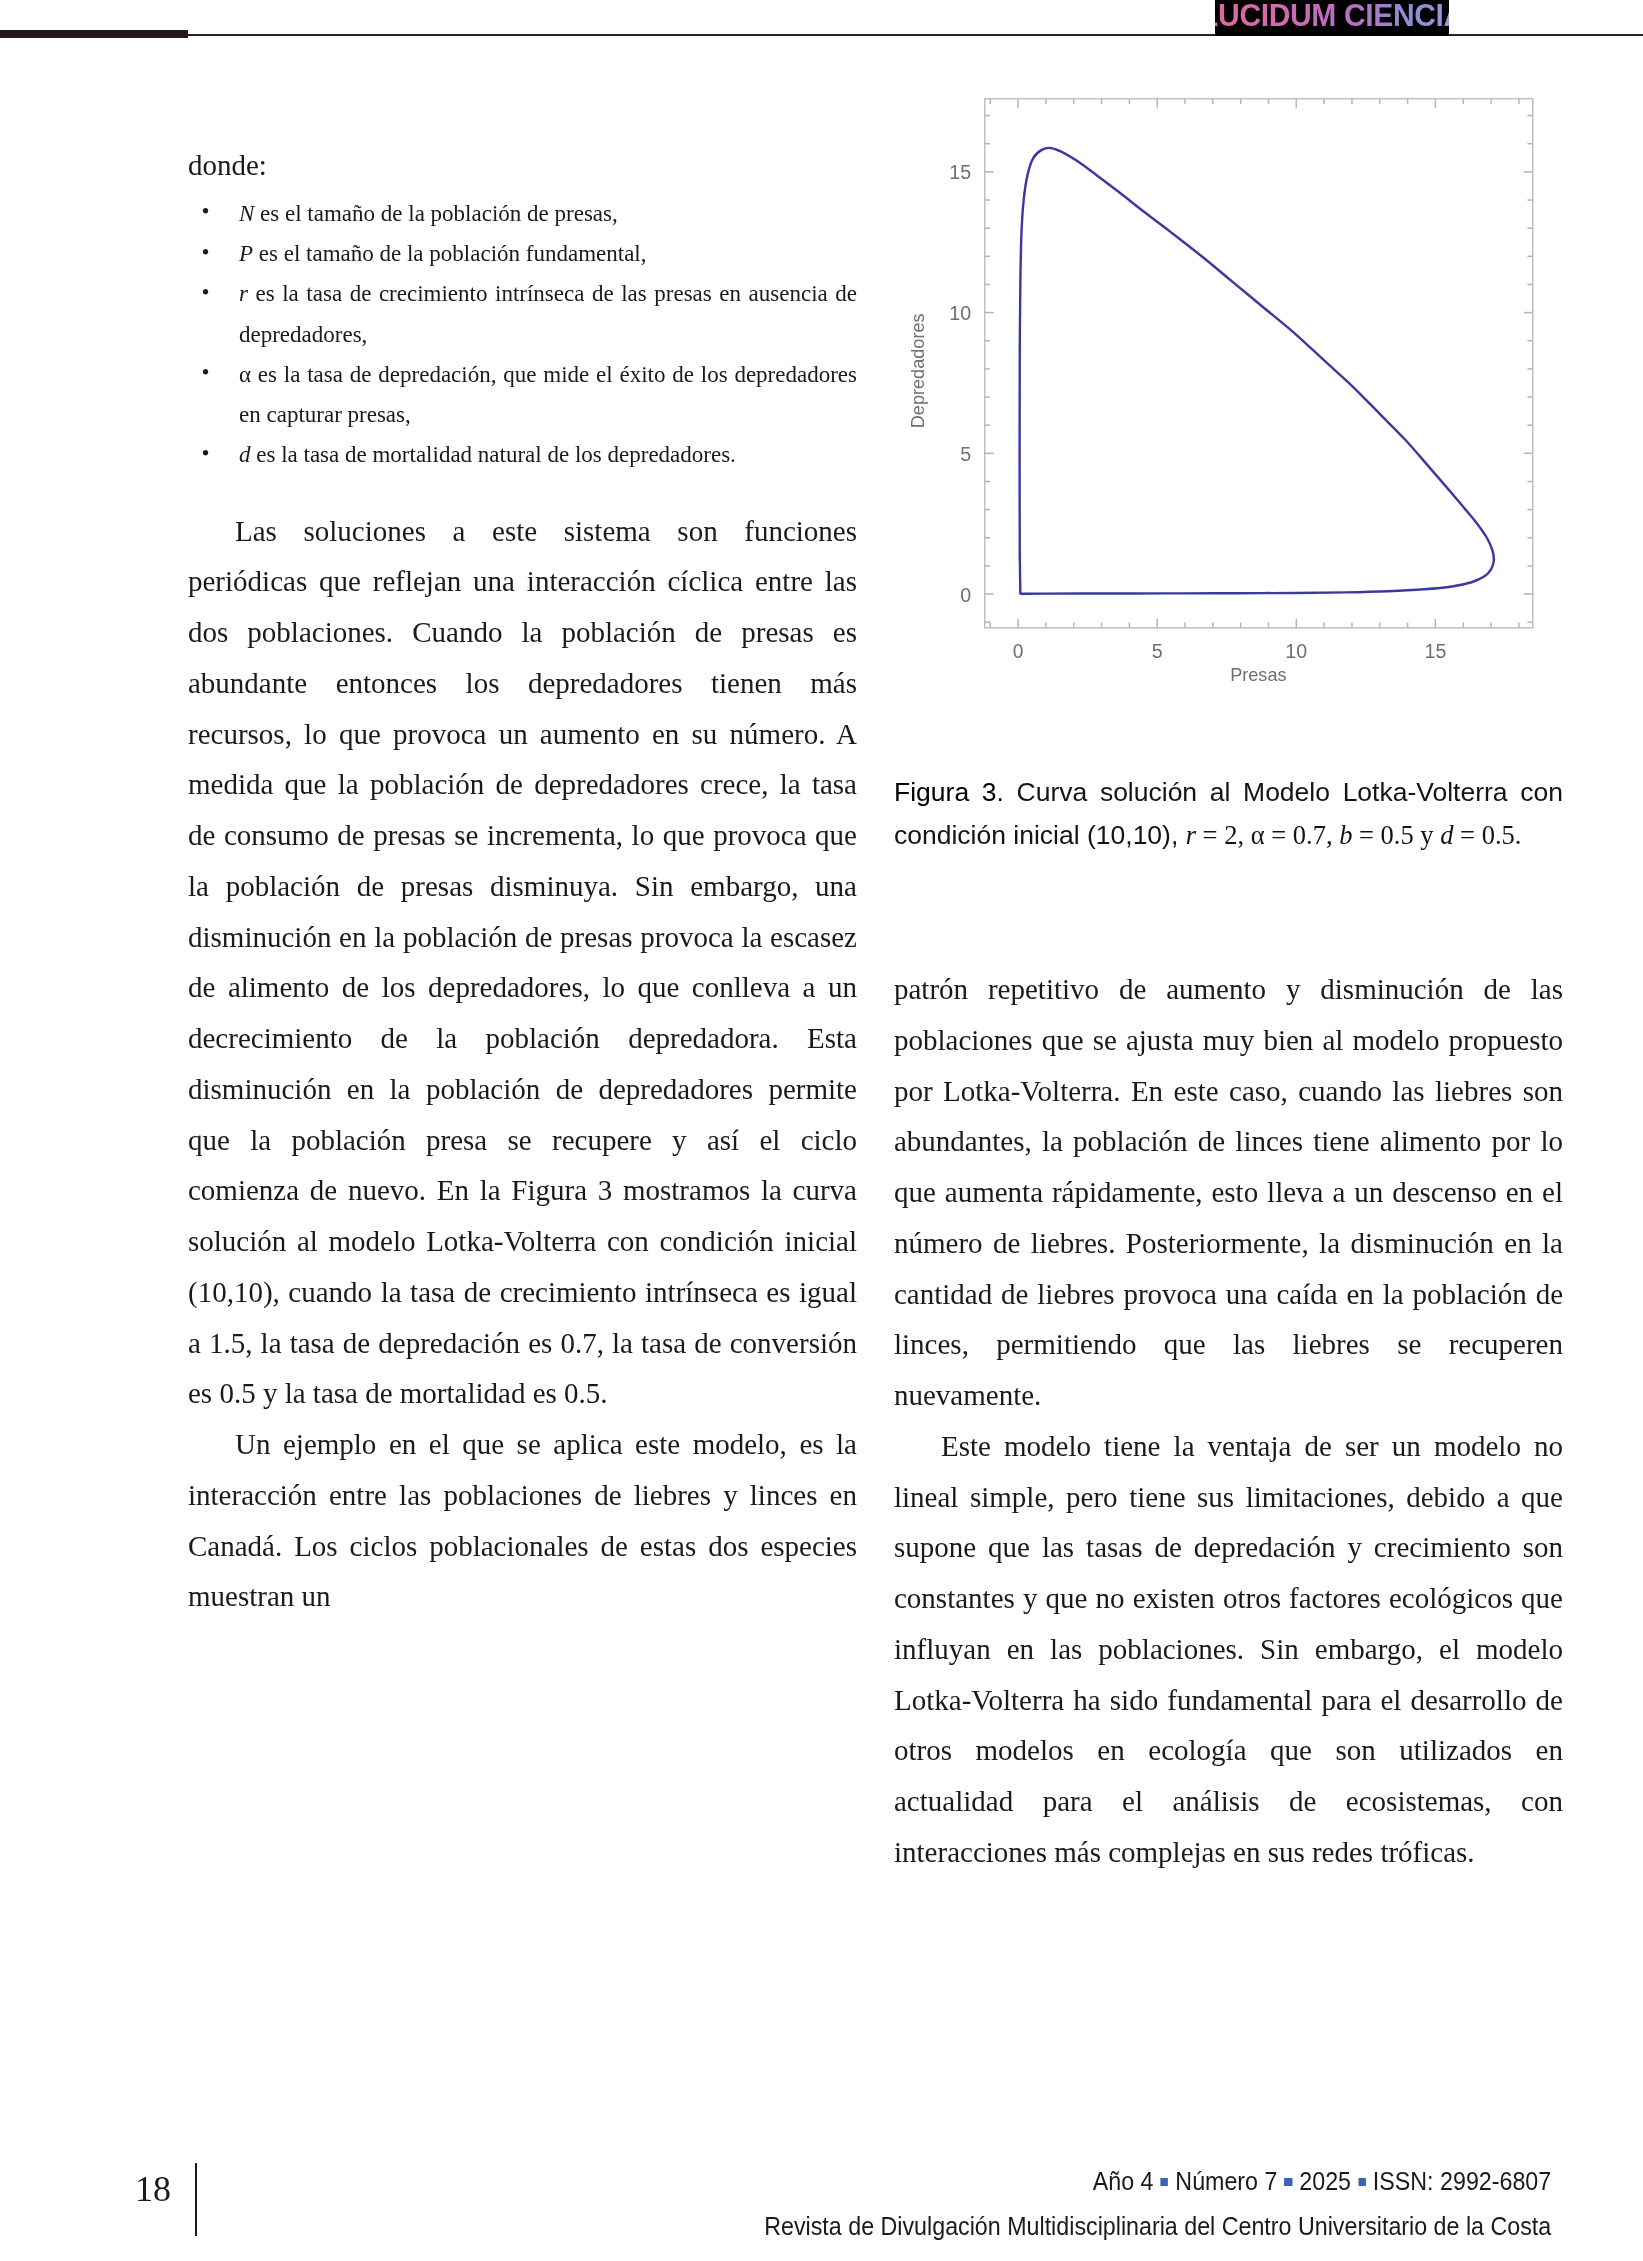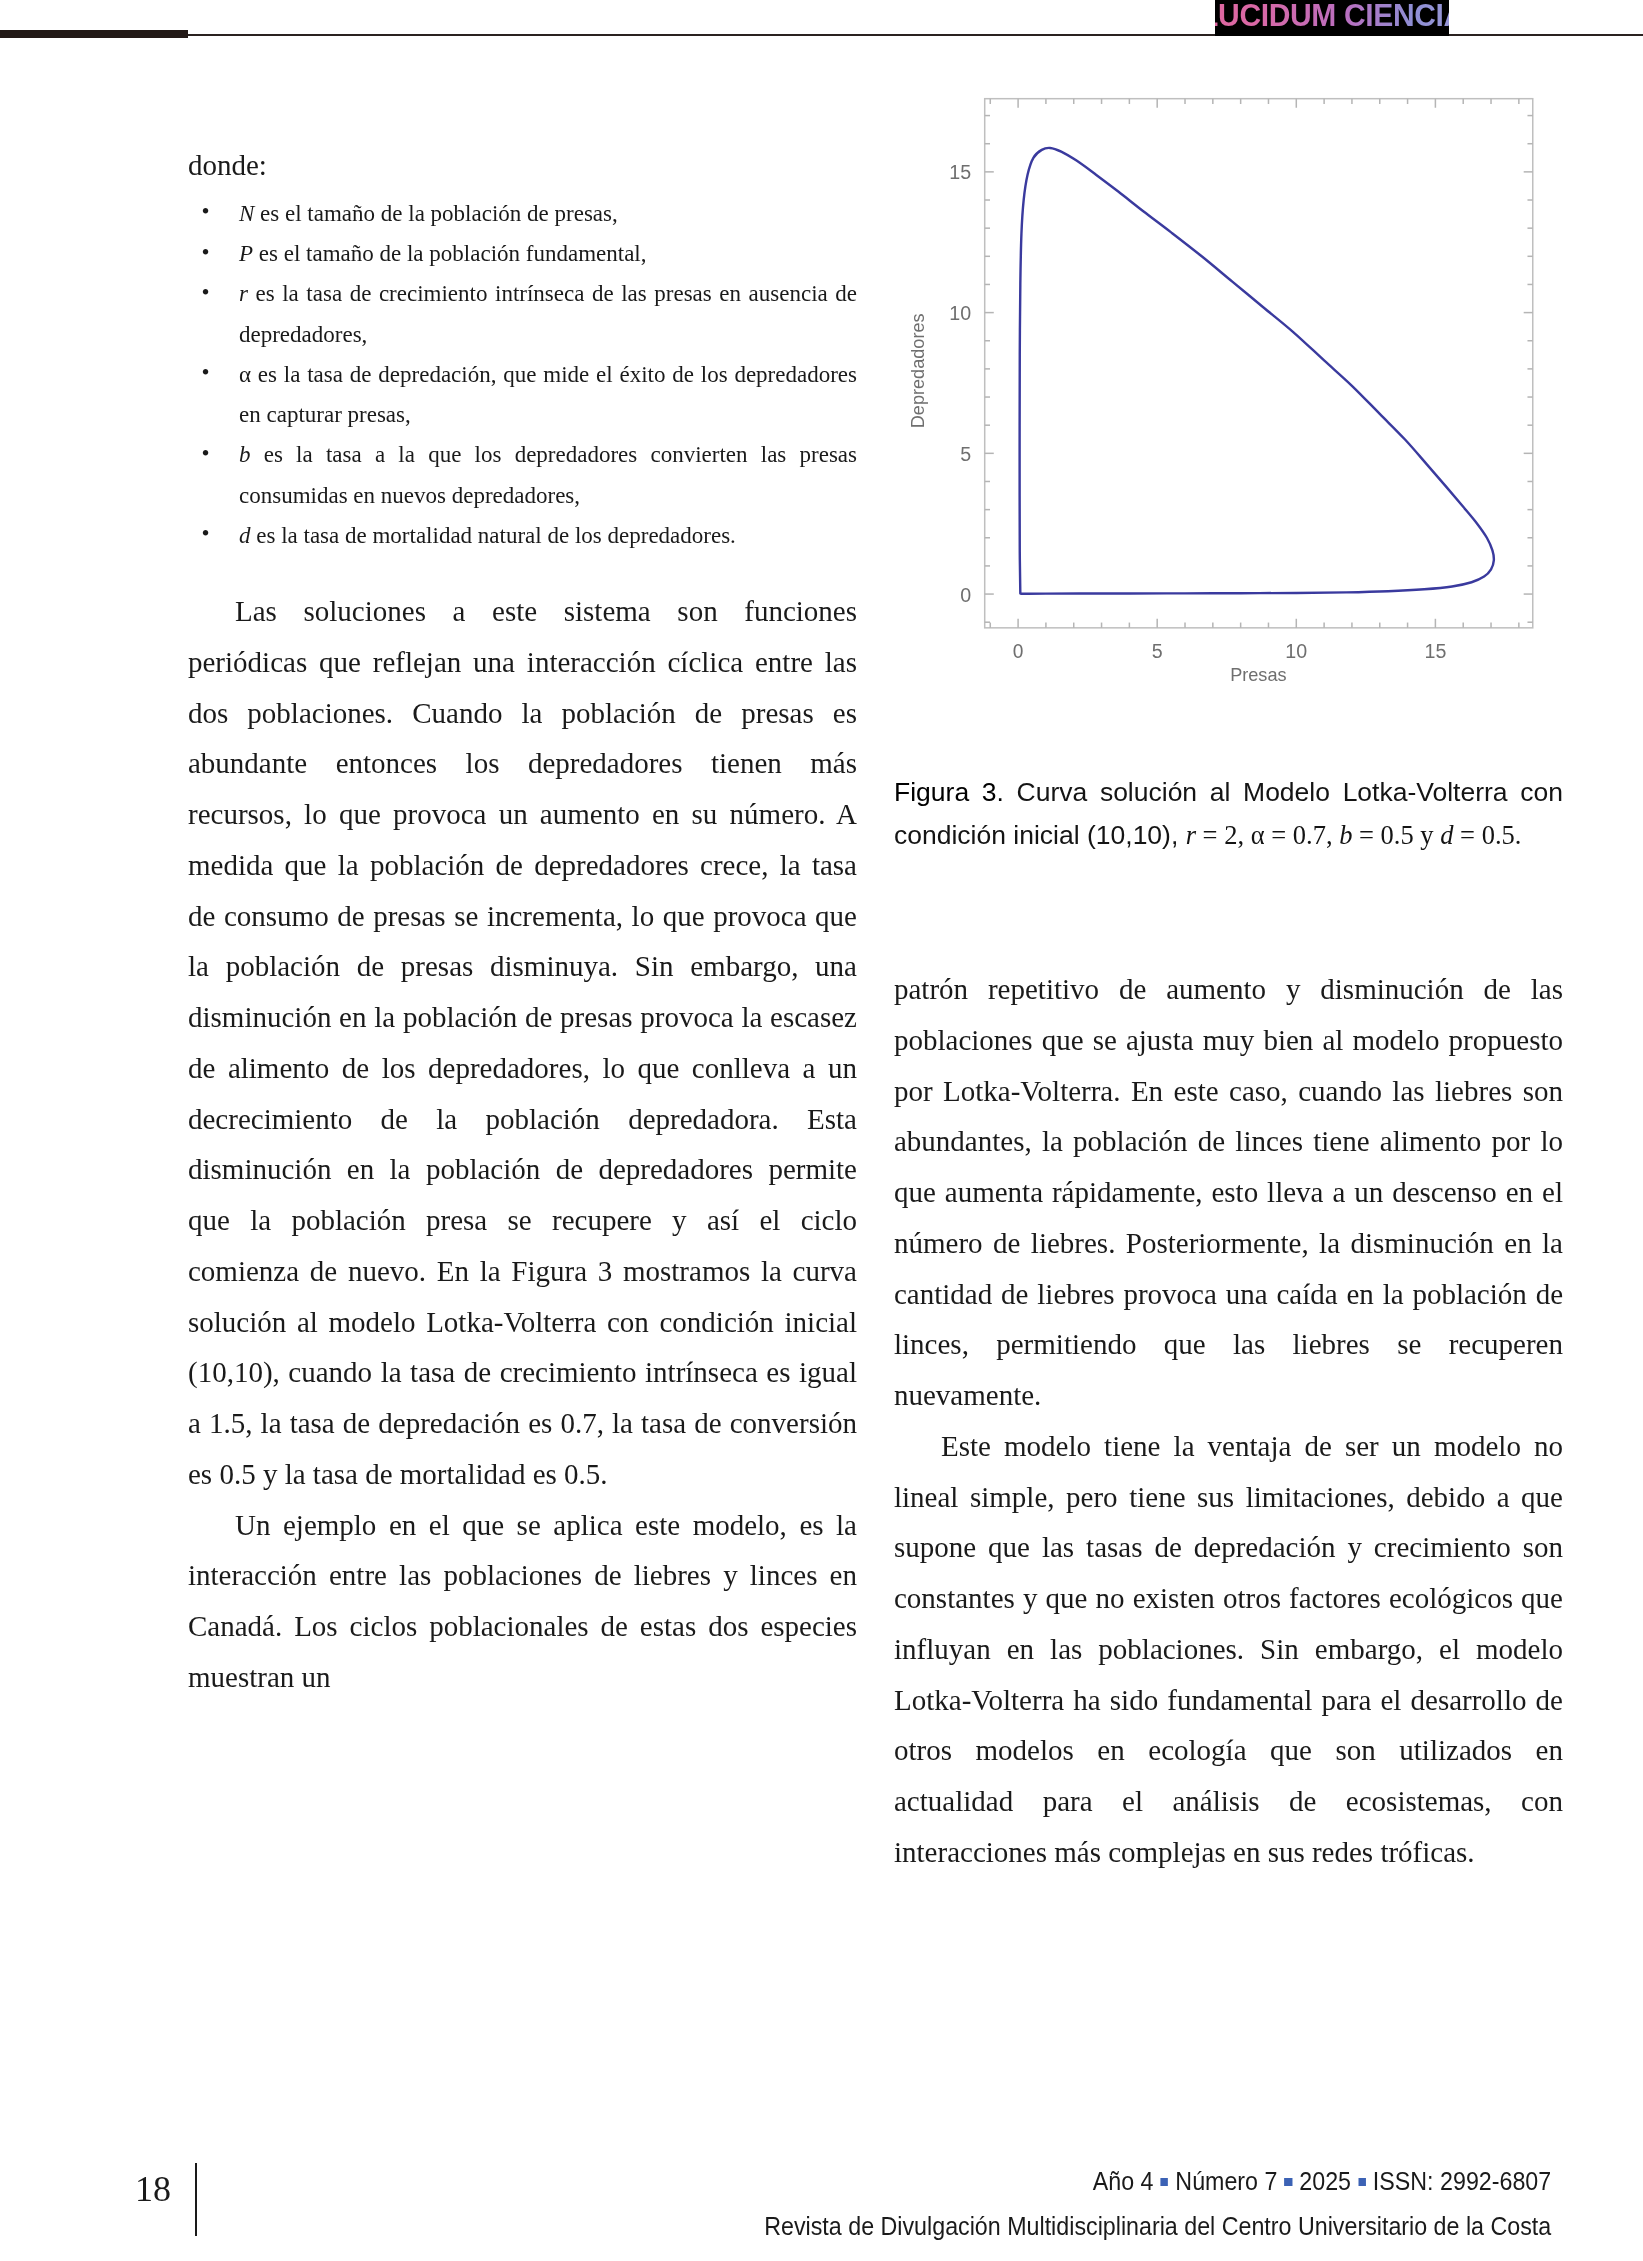--- a/index.html
+++ b/index.html
@@ -220,23 +220,20 @@
       <span class="it">N</span><span> es el tamaño de la población de presas,</span>
     </li>
     <li>
       <span class="it">P</span><span> es el tamaño de la población fundamental,</span>
     </li>
     <li>
       <span class="it">r</span><span> es la tasa de crecimiento intrínseca de las presas en ausencia de depredadores,</span>
     </li>
     <li>
       <span>α</span><span> es la tasa de depredación, que mide el éxito de los depredadores en capturar presas,</span>
-    </li>
-    <li>
-      <span class="it">b</span><span> es la tasa a la que los depredadores convierten las presas consumidas en nuevos depredadores,</span>
     </li>
     <li>
       <span class="it">d</span><span> es la tasa de mortalidad natural de los depredadores.</span>
     </li>
   </ul>
 
   <div class="para-gap"></div>
 
   <p class="body-text indent">Las soluciones a este sistema son funciones periódicas que reflejan una interacción cíclica entre las dos poblaciones. Cuando la población de presas es abundante entonces los depredadores tienen más recursos, lo que provoca un aumento en su número. A medida que la población de depredadores crece, la tasa de consumo de presas se incrementa, lo que provoca que la población de presas disminuya. Sin embargo, una disminución en la población de presas provoca la escasez de alimento de los depredadores, lo que conlleva a un decrecimiento de la población depredadora. Esta disminución en la población de depredadores permite que la población presa se recupere y así el ciclo comienza de nuevo. En la Figura 3 mostramos la curva solución al modelo Lotka-Volterra con condición inicial (10,10), cuando la tasa de crecimiento intrínseca es igual a 1.5, la tasa de depredación es 0.7, la tasa de conversión es 0.5 y la tasa de mortalidad es 0.5.</p>
   <p class="body-text indent">Un ejemplo en el que se aplica este modelo, es la interacción entre las poblaciones de liebres y linces en Canadá. Los ciclos poblacionales de estas dos especies muestran un</p>

